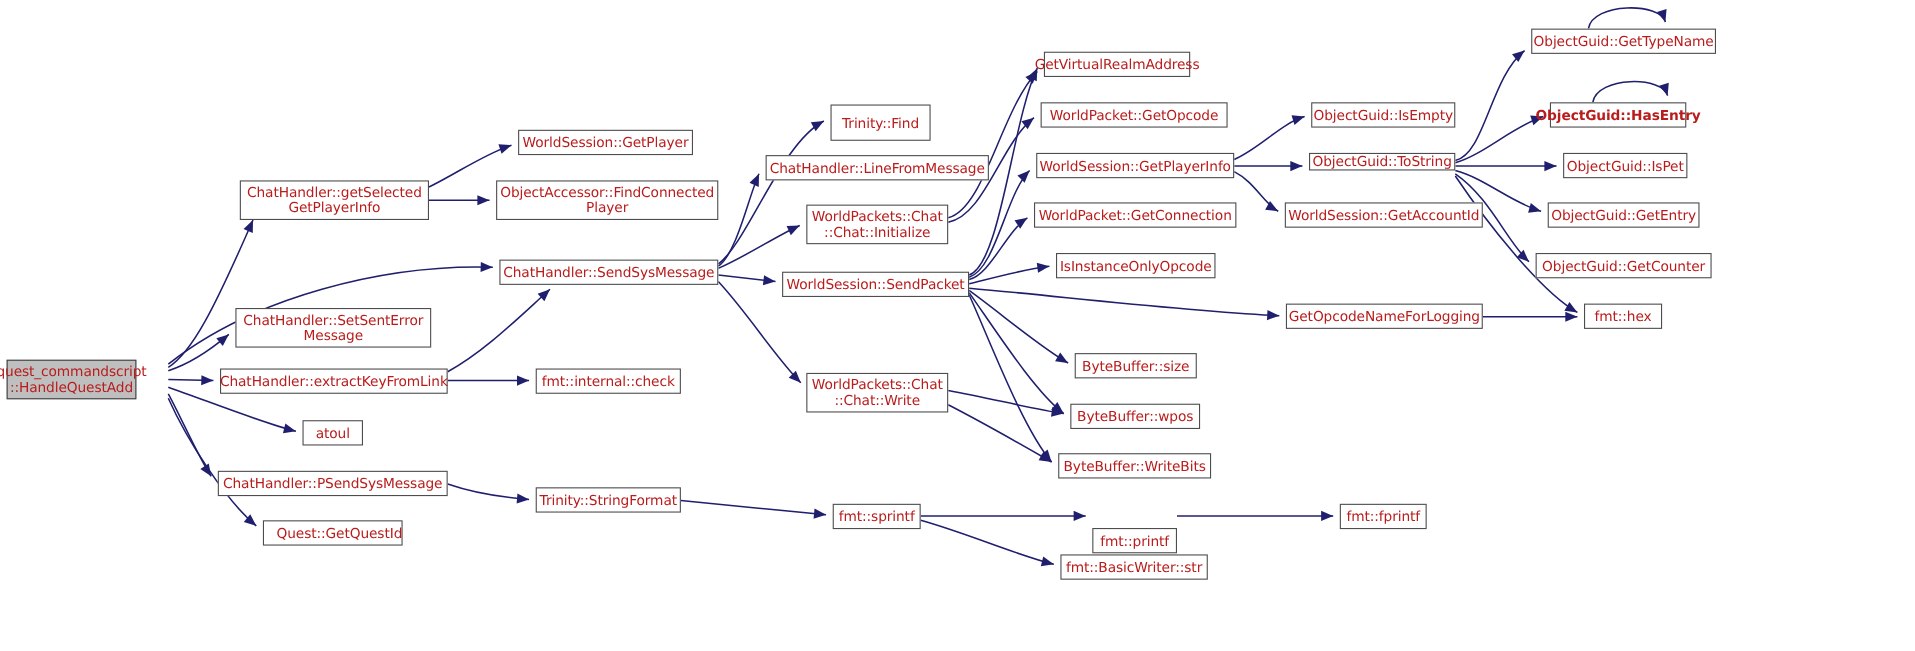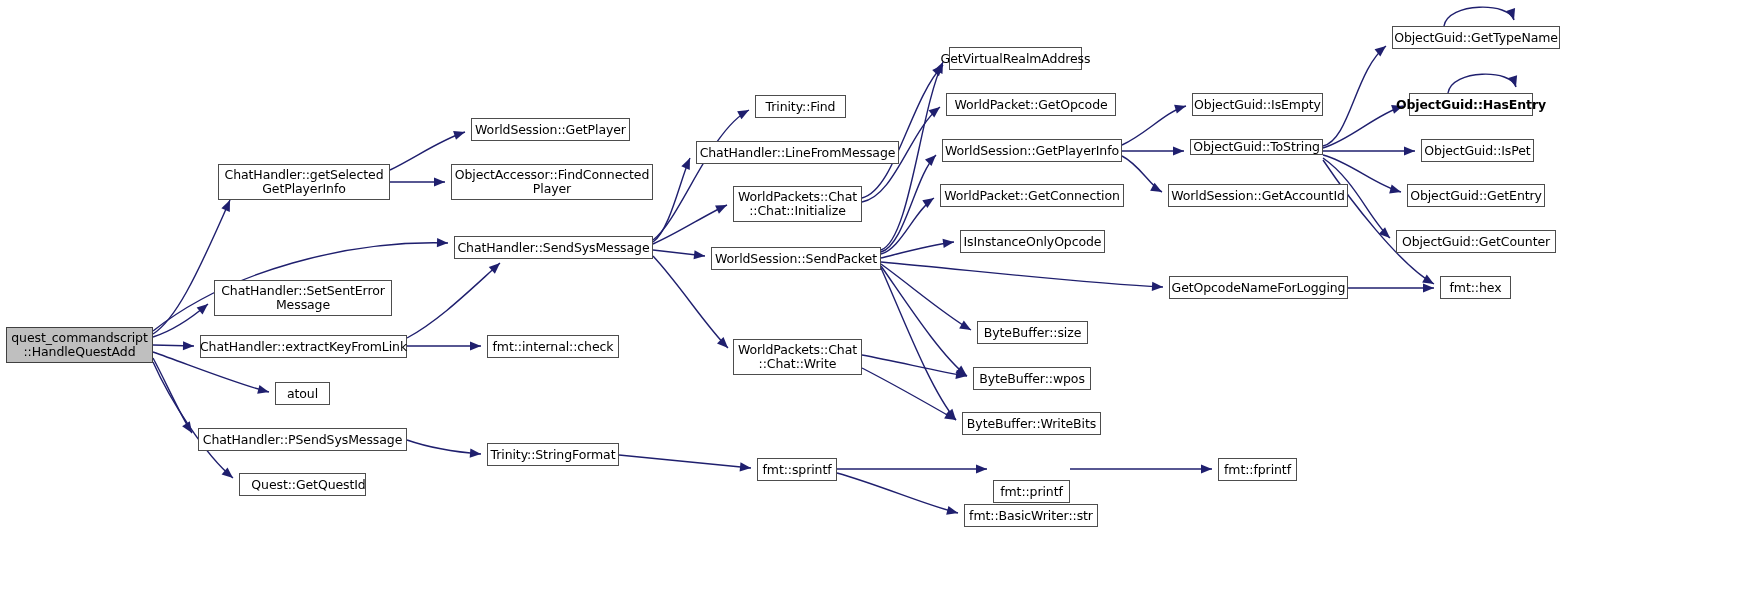--- a/index.html
+++ b/index.html
@@ -21,21 +21,21 @@
     top: 0;
     width: 1741px;
     height: 592px;
     pointer-events: none;
   }
   .node {
     position: absolute;
     box-sizing: border-box;
     border: 1px solid #4d4d4d;
     background: #ffffff;
-    color: #000000;
+    color: #b91c1c;
     display: flex;
     align-items: center;
     justify-content: center;
     text-align: center;
     font-size: 12.5px;
     line-height: 14px;
     letter-spacing: -0.1px;
     white-space: pre-line;
     font-family: "DejaVu Sans", sans-serif;
   }
@@ -143,37 +143,37 @@
       <path d="M1323,160 C1350,200 1400,265 1434,284" class="edge-path" stroke="#1f1f6e"></path>
       <polygon points="1434,284 1422.168472953115,282.5252228172258 1426.7404881157552,274.54169744602615" class="edge-head" fill="#1f1f6e"></polygon>
       <path d="M1348,288 L1434,288" class="edge-path" stroke="#1f1f6e"></path>
       <polygon points="1434,288 1423,292.6 1423,283.4" class="edge-head" fill="#1f1f6e"></polygon>
       <path d="M1444,26 C1448,2 1510,2 1514,20" class="edge-path" stroke="#1f1f6e"></path>
       <polygon points="1514,20 1506.2921273273685,10.903368817935881 1515.062359791709,8.124336158641075" class="edge-head" fill="#1f1f6e"></polygon>
       <path d="M1448,93 C1452,69 1512,69 1516,87" class="edge-path" stroke="#1f1f6e"></path>
       <polygon points="1516,87 1508.3164896418905,77.88278175226552 1517.094125017706,75.12722060991487" class="edge-head" fill="#1f1f6e"></polygon>
     </svg>
   <div id="nodes">
-      <div class="node root" style="left: 6px; top: 327px; width: 147px; height: 36px;">quest_commandscript
+      <div class="node root" style="left: 6px; top: 327px; width: 118px; height: 36px;">quest_commandscript
 ::HandleQuestAdd</div>
       <div class="node" style="left: 218px; top: 164px; width: 172px; height: 36px;">ChatHandler::getSelected
 GetPlayerInfo</div>
       <div class="node" style="left: 214px; top: 280px; width: 178px; height: 36px;">ChatHandler::SetSentError
 Message</div>
       <div class="node" style="left: 200px; top: 335px; width: 207px; height: 23px;">ChatHandler::extractKeyFromLink</div>
       <div class="node" style="left: 275px; top: 382px; width: 55px; height: 23px;">atoul</div>
       <div class="node" style="left: 198px; top: 428px; width: 209px; height: 23px;">ChatHandler::PSendSysMessage</div>
       <div class="node" style="left: 239px; top: 473px; width: 127px; height: 23px; padding-left: 12px;">Quest::GetQuestId</div>
       <div class="node" style="left: 471px; top: 118px; width: 159px; height: 23px;">WorldSession::GetPlayer</div>
       <div class="node" style="left: 451px; top: 164px; width: 202px; height: 36px;">ObjectAccessor::FindConnected
 Player</div>
       <div class="node" style="left: 454px; top: 236px; width: 199px; height: 23px;">ChatHandler::SendSysMessage</div>
       <div class="node" style="left: 487px; top: 335px; width: 132px; height: 23px;">fmt::internal::check</div>
       <div class="node" style="left: 487px; top: 443px; width: 132px; height: 23px;">Trinity::StringFormat</div>
-      <div class="node" style="left: 755px; top: 95px; width: 91px; height: 23px;">Trinity::Find</div>
+      <div class="node" style="left: 755px; top: 95px; width: 91px; height: 33px;">Trinity::Find</div>
       <div class="node" style="left: 696px; top: 141px; width: 203px; height: 23px;">ChatHandler::LineFromMessage</div>
       <div class="node" style="left: 733px; top: 186px; width: 129px; height: 36px;">WorldPackets::Chat
 ::Chat::Initialize</div>
       <div class="node" style="left: 711px; top: 247px; width: 170px; height: 23px;">WorldSession::SendPacket</div>
       <div class="node" style="left: 733px; top: 339px; width: 129px; height: 36px;">WorldPackets::Chat
 ::Chat::Write</div>
       <div class="node" style="left: 757px; top: 458px; width: 80px; height: 23px;">fmt::sprintf</div>
       <div class="node" style="left: 949px; top: 47px; width: 133px; height: 23px;">GetVirtualRealmAddress</div>
       <div class="node" style="left: 946px; top: 93px; width: 170px; height: 23px;">WorldPacket::GetOpcode</div>
       <div class="node" style="left: 942px; top: 139px; width: 180px; height: 23px;">WorldSession::GetPlayerInfo</div>

